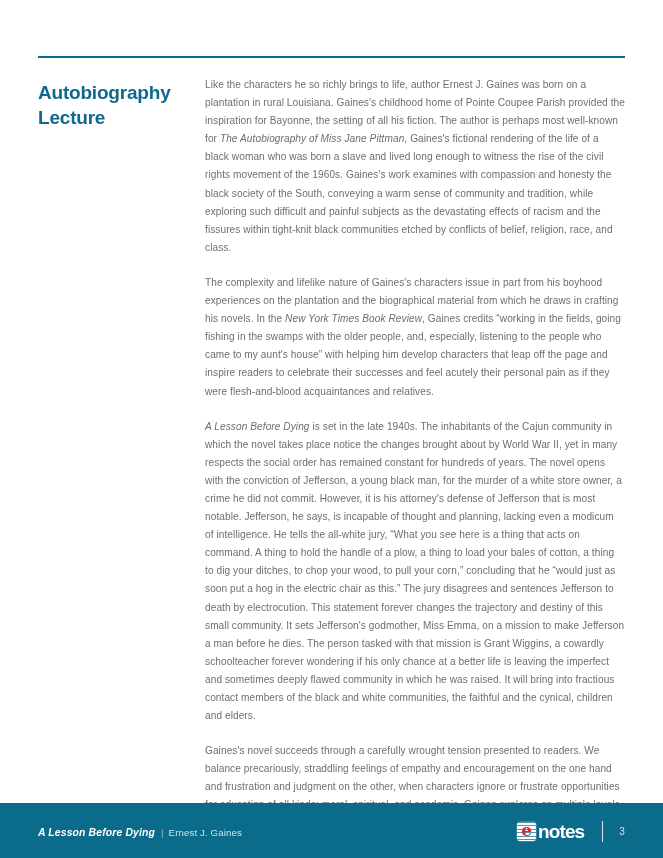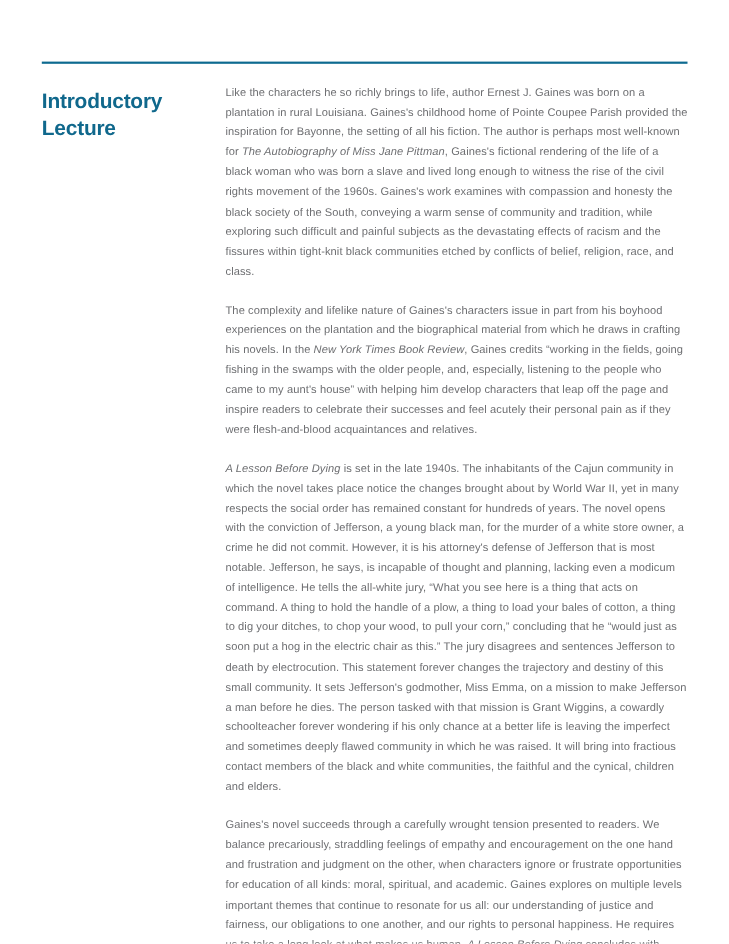--- a/index.html
+++ b/index.html
@@ -167,26 +167,44 @@
 </head>
 <body>
 
 <div class="page">
 
   <div class="top-rule"></div>
 
   <div class="content">
 
     <div class="col-title">
-      <h1 class="page-title">Introductory Lecture</h1>
+      <h1 class="page-title">Autobiography Lecture</h1>
     </div>
 
     <div class="col-body">
       <p>Like the characters he so richly brings to life, author Ernest J. Gaines was born on a plantation in rural Louisiana. Gaines's childhood home of Pointe Coupee Parish provided the inspiration for Bayonne, the setting of all his fiction. The author is perhaps most well-known for <i>The Autobiography of Miss Jane Pittman</i>, Gaines's fictional rendering of the life of a black woman who was born a slave and lived long enough to witness the rise of the civil rights movement of the 1960s. Gaines's work examines with compassion and honesty the black society of the South, conveying a warm sense of community and tradition, while exploring such difficult and painful subjects as the devastating effects of racism and the fissures within tight-knit black communities etched by conflicts of belief, religion, race, and class.</p>
       <p>The complexity and lifelike nature of Gaines's characters issue in part from his boyhood experiences on the plantation and the biographical material from which he draws in crafting his novels. In the <i>New York Times Book Review</i>, Gaines credits “working in the fields, going fishing in the swamps with the older people, and, especially, listening to the people who came to my aunt's house” with helping him develop characters that leap off the page and inspire readers to celebrate their successes and feel acutely their personal pain as if they were flesh-and-blood acquaintances and relatives.</p>
       <p><i>A Lesson Before Dying</i> is set in the late 1940s. The inhabitants of the Cajun community in which the novel takes place notice the changes brought about by World War II, yet in many respects the social order has remained constant for hundreds of years. The novel opens with the conviction of Jefferson, a young black man, for the murder of a white store owner, a crime he did not commit. However, it is his attorney's defense of Jefferson that is most notable. Jefferson, he says, is incapable of thought and planning, lacking even a modicum of intelligence. He tells the all-white jury, “What you see here is a thing that acts on command. A thing to hold the handle of a plow, a thing to load your bales of cotton, a thing to dig your ditches, to chop your wood, to pull your corn,” concluding that he “would just as soon put a hog in the electric chair as this.” The jury disagrees and sentences Jefferson to death by electrocution. This statement forever changes the trajectory and destiny of this small community. It sets Jefferson's godmother, Miss Emma, on a mission to make Jefferson a man before he dies. The person tasked with that mission is Grant Wiggins, a cowardly schoolteacher forever wondering if his only chance at a better life is leaving the imperfect and sometimes deeply flawed community in which he was raised. It will bring into fractious contact members of the black and white communities, the faithful and the cynical, children and elders.</p>
       <p>Gaines's novel succeeds through a carefully wrought tension presented to readers. We balance precariously, straddling feelings of empathy and encouragement on the one hand and frustration and judgment on the other, when characters ignore or frustrate opportunities for education of all kinds: moral, spiritual, and academic. Gaines explores on multiple levels important themes that continue to resonate for us all: our understanding of justice and fairness, our obligations to one another, and our rights to personal happiness. He requires us to take a long look at what makes us human. <i>A Lesson Before Dying</i> concludes with tragedy but also with a profound sense of salvation, and ultimately, hope.</p>
     </div>
 
   </div>
 
+  <div class="footer">
+
+    <div class="footer-left">
+      <span class="footer-title">A Lesson Before Dying</span><span class="footer-sep">|</span><span class="footer-author">Ernest J. Gaines</span>
+    </div>
+
+    <div class="footer-right">
+      <div class="logo">
+        <div class="logo-mark">
+          <span>e</span>
+        </div>
+        <div class="logo-word">notes</div>
+      </div>
+      <div class="footer-divider"></div>
+      <div class="page-number">3</div>
+    </div>
+
+  </div>
 
 </div>
 
 </body></html>

